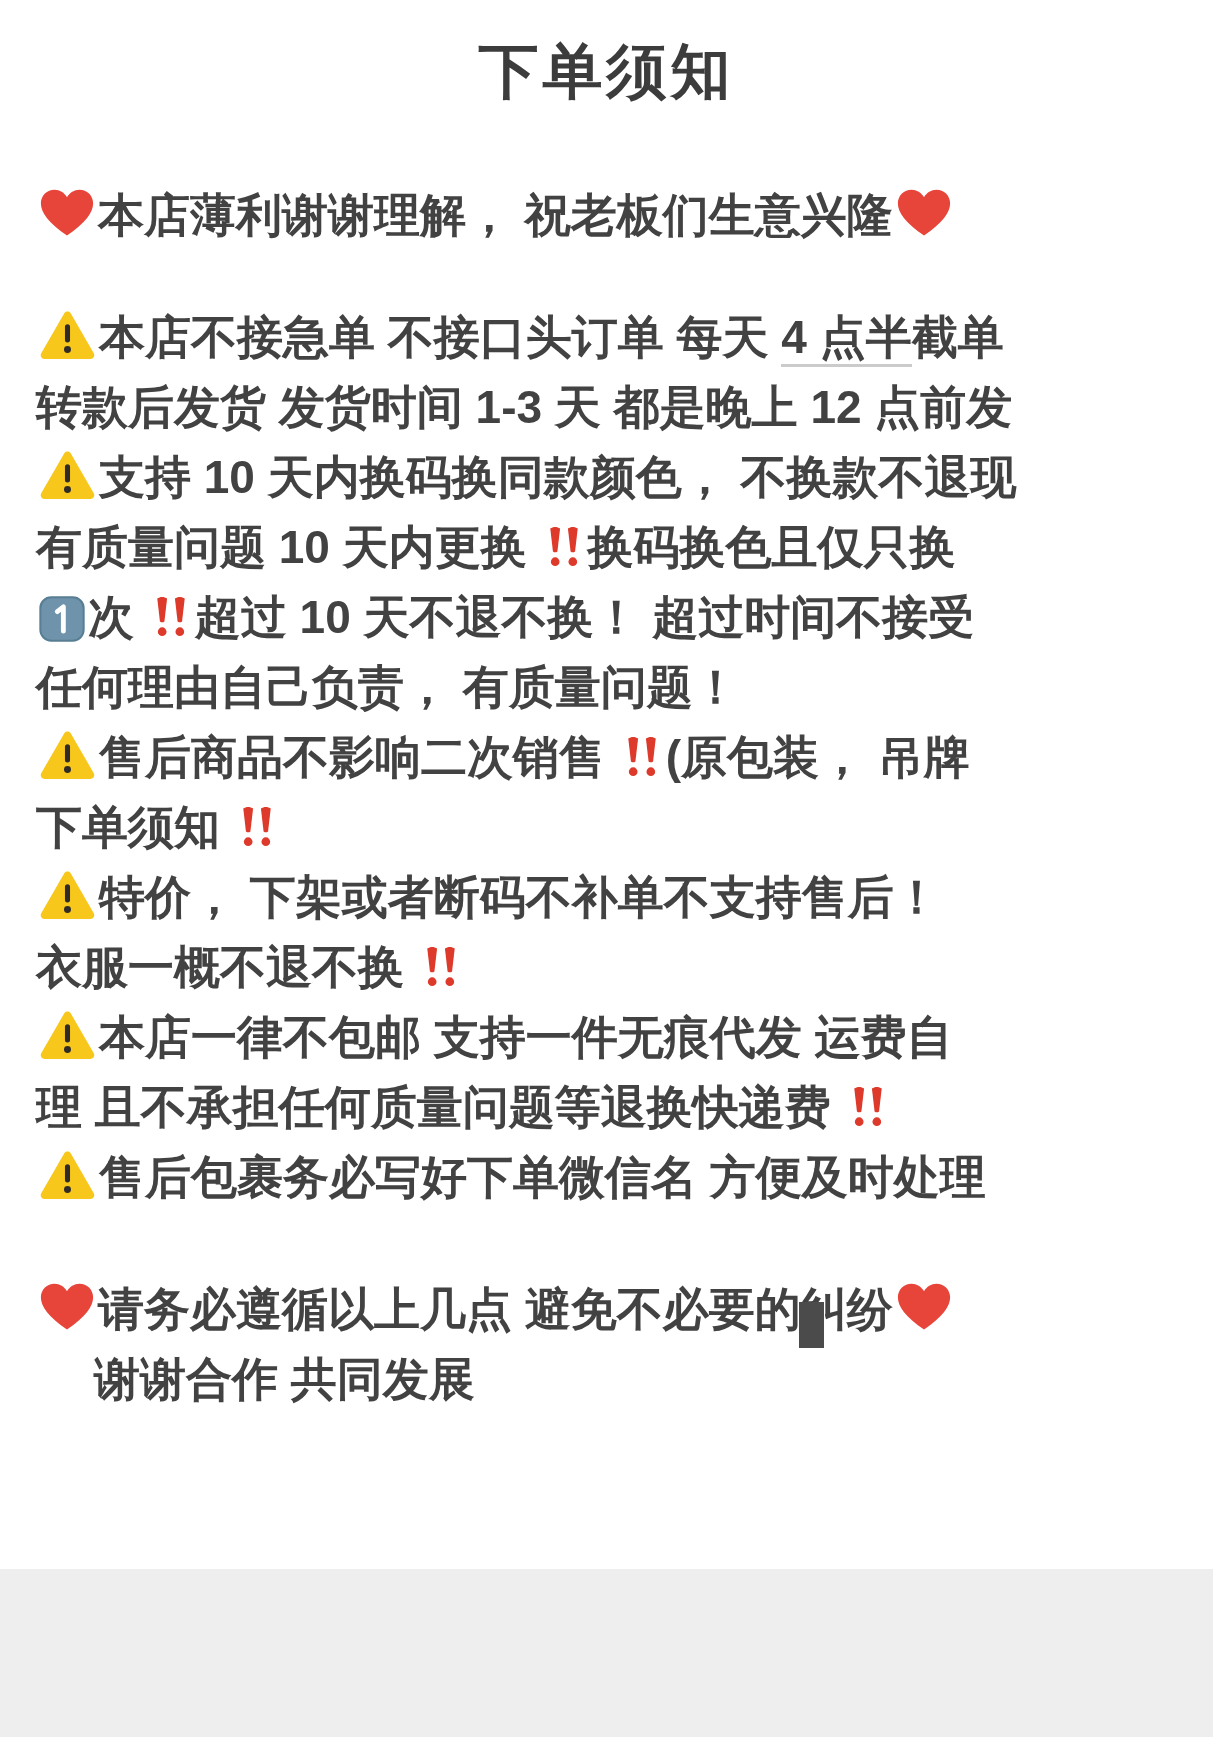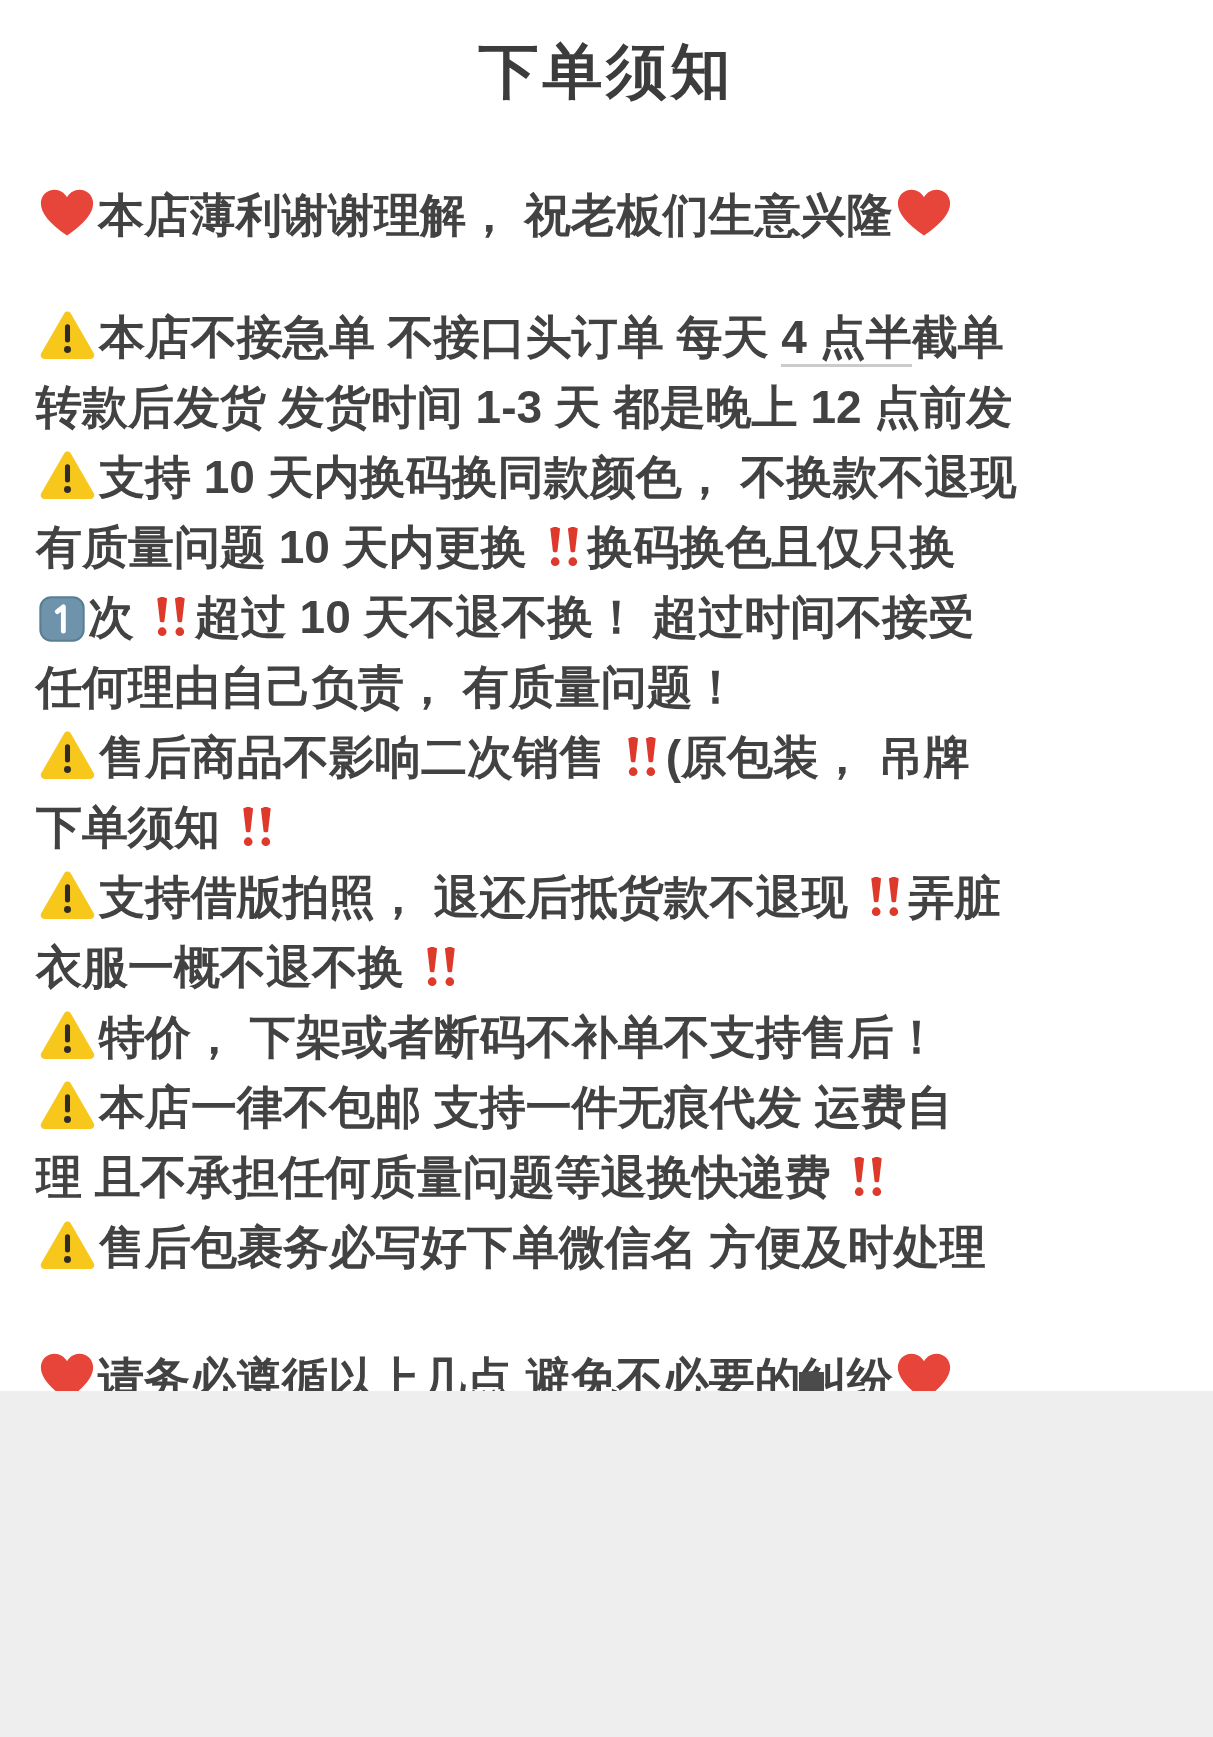--- a/index.html
+++ b/index.html
@@ -5,21 +5,21 @@
   :root{
     --text:#424242;
     --title:#3c3c3c;
     --bg:#ffffff;
     --underline:#cbcbcb;
     --censor:#4b4b4b;
   }
   *{margin:0;padding:0;box-sizing:border-box;}
   html,body{background:#eee;}
   .page{
-    width:1213px;height:1391px;
+    width:1213px;height:1569px;
     background:var(--bg);
     margin:0 auto;
     font-family:"Liberation Sans","DejaVu Sans",sans-serif;
     color:var(--text);
     overflow:hidden;
   }
   .title{
     padding-top:30px;
     text-align:center;
     font-size:60px;
@@ -112,37 +112,27 @@
         <div class="line"><span>下单须知 </span><span class="emoji e-bangbang"><svg viewBox="0 0 30 32">
               <path d="M5.2 2.8c2-1.5 5-1.5 7 0l-1.9 16.4c-1 .8-2.2.8-3.2 0z" fill="#dd3a2b"></path>
               <circle cx="8.7" cy="26.5" r="3.1" fill="#dd3a2b"></circle>
               <path d="M17.8 2.8c2-1.5 5-1.5 7 0l-1.9 16.4c-1 .8-2.2.8-3.2 0z" fill="#dd3a2b"></path>
               <circle cx="21.3" cy="26.5" r="3.1" fill="#dd3a2b"></circle>
             </svg></span></div>
         <div class="line"><span class="emoji e-warning"><svg viewBox="0 0 36 32">
               <path d="M15.9 2.7c.9-1.6 3.3-1.6 4.2 0l14.5 25.1c.9 1.6-.2 3.6-2.1 3.6H3.5c-1.9 0-3-2-2.1-3.6z" fill="#f8c71c"></path>
               <rect x="16.4" y="9.5" width="3.2" height="11.5" rx="1.6" fill="#2f2b26"></rect>
               <circle cx="18" cy="25.5" r="2.2" fill="#2f2b26"></circle>
-            </svg></span><span>支持借版拍照， 退还后抵货款不退现 </span><span class="emoji e-bangbang"><svg viewBox="0 0 30 32">
-              <path d="M5.2 2.8c2-1.5 5-1.5 7 0l-1.9 16.4c-1 .8-2.2.8-3.2 0z" fill="#dd3a2b"></path>
-              <circle cx="8.7" cy="26.5" r="3.1" fill="#dd3a2b"></circle>
-              <path d="M17.8 2.8c2-1.5 5-1.5 7 0l-1.9 16.4c-1 .8-2.2.8-3.2 0z" fill="#dd3a2b"></path>
-              <circle cx="21.3" cy="26.5" r="3.1" fill="#dd3a2b"></circle>
-            </svg></span><span>弄脏</span></div>
+            </svg></span><span>特价， 下架或者断码不补单不支持售后！</span></div>
         <div class="line"><span>衣服一概不退不换 </span><span class="emoji e-bangbang"><svg viewBox="0 0 30 32">
               <path d="M5.2 2.8c2-1.5 5-1.5 7 0l-1.9 16.4c-1 .8-2.2.8-3.2 0z" fill="#dd3a2b"></path>
               <circle cx="8.7" cy="26.5" r="3.1" fill="#dd3a2b"></circle>
               <path d="M17.8 2.8c2-1.5 5-1.5 7 0l-1.9 16.4c-1 .8-2.2.8-3.2 0z" fill="#dd3a2b"></path>
               <circle cx="21.3" cy="26.5" r="3.1" fill="#dd3a2b"></circle>
             </svg></span></div>
-        <div class="line"><span class="emoji e-warning"><svg viewBox="0 0 36 32">
-              <path d="M15.9 2.7c.9-1.6 3.3-1.6 4.2 0l14.5 25.1c.9 1.6-.2 3.6-2.1 3.6H3.5c-1.9 0-3-2-2.1-3.6z" fill="#f8c71c"></path>
-              <rect x="16.4" y="9.5" width="3.2" height="11.5" rx="1.6" fill="#2f2b26"></rect>
-              <circle cx="18" cy="25.5" r="2.2" fill="#2f2b26"></circle>
-            </svg></span><span>特价， 下架或者断码不补单不支持售后！</span></div>
         <div class="line"><span class="emoji e-warning"><svg viewBox="0 0 36 32">
               <path d="M15.9 2.7c.9-1.6 3.3-1.6 4.2 0l14.5 25.1c.9 1.6-.2 3.6-2.1 3.6H3.5c-1.9 0-3-2-2.1-3.6z" fill="#f8c71c"></path>
               <rect x="16.4" y="9.5" width="3.2" height="11.5" rx="1.6" fill="#2f2b26"></rect>
               <circle cx="18" cy="25.5" r="2.2" fill="#2f2b26"></circle>
             </svg></span><span>本店一律不包邮 支持一件无痕代发 运费自</span></div>
         <div class="line"><span>理 且不承担任何质量问题等退换快递费 </span><span class="emoji e-bangbang"><svg viewBox="0 0 30 32">
               <path d="M5.2 2.8c2-1.5 5-1.5 7 0l-1.9 16.4c-1 .8-2.2.8-3.2 0z" fill="#dd3a2b"></path>
               <circle cx="8.7" cy="26.5" r="3.1" fill="#dd3a2b"></circle>
               <path d="M17.8 2.8c2-1.5 5-1.5 7 0l-1.9 16.4c-1 .8-2.2.8-3.2 0z" fill="#dd3a2b"></path>
               <circle cx="21.3" cy="26.5" r="3.1" fill="#dd3a2b"></circle>

